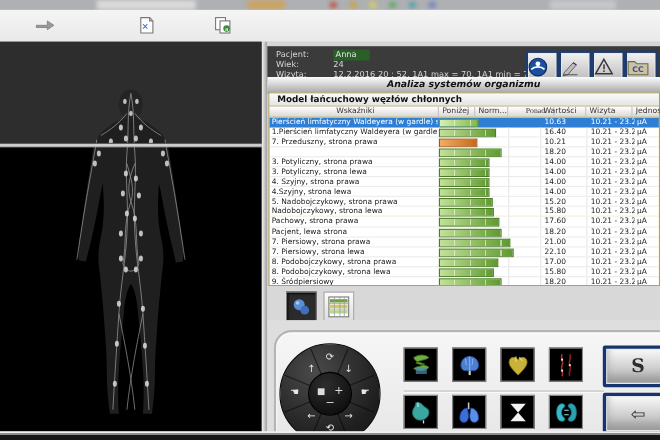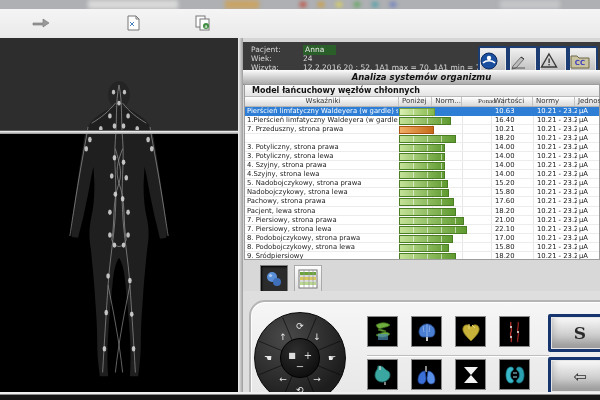--- a/index.html
+++ b/index.html
@@ -231,24 +231,24 @@
       </div>
     </div>
 
     <div class="analiza">Analiza systemów organizmu</div>
 
     <div class="table-wrap">
       <div class="ttitle">Model łańcuchowy węzłów chłonnych</div>
       <div class="thead" id="thead">
           <div class="hcell" style="left: 0px; width: 154px; text-align: center;">Wskaźniki</div>
           <div class="hcell" style="left: 154px; width: 33px;">Poniżej</div>
-          <div class="hcell" style="left: 187px; width: 30px; text-align: right;">Norm...</div>
+          <div class="hcell" style="left: 187px; width: 30px;">Norm...</div>
           <div class="hcell" style="left: 230px; width: 29px; font-family: Liberation Serif, serif;">Ponad</div>
           <div class="hcell" style="left: 246px; width: 42px;">Wartości</div>
-          <div class="hcell" style="left: 288px; width: 42px;">Normy</div>
+          <div class="hcell" style="left: 288px; width: 42px;">Wizyta</div>
           <div class="hcell" style="left: 330px; width: 26px;">Jednostki</div>
         </div>
       <div class="tbody" id="tbody">
           <div class="trow sel">
             <div class="tc label">Pierścień limfatyczny Waldeyera (w gardle) strona p</div>
             <div class="bar selbar" style="width: 34px;"></div>
             <div class="tc val">10.63</div>
             <div class="tc norm">10.21 - 23.20</div>
             <div class="tc unit">µA</div>
           </div>

